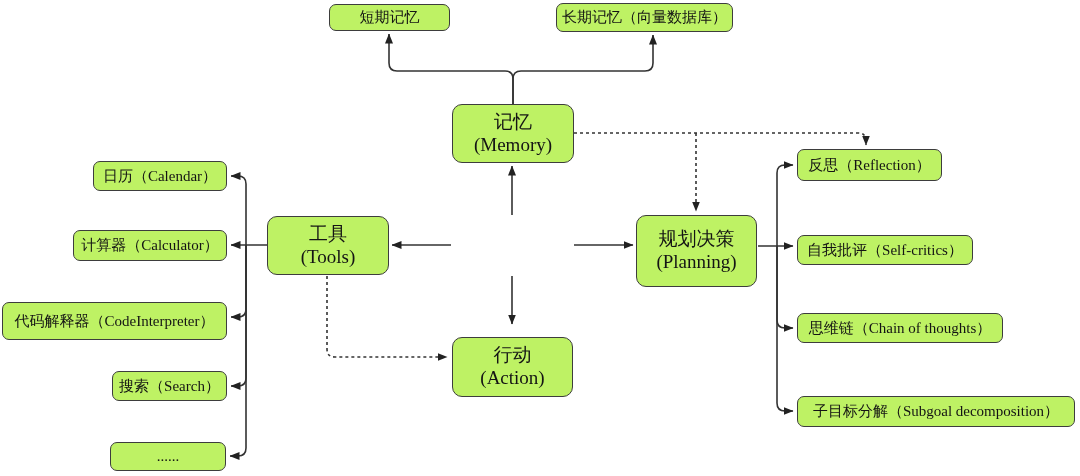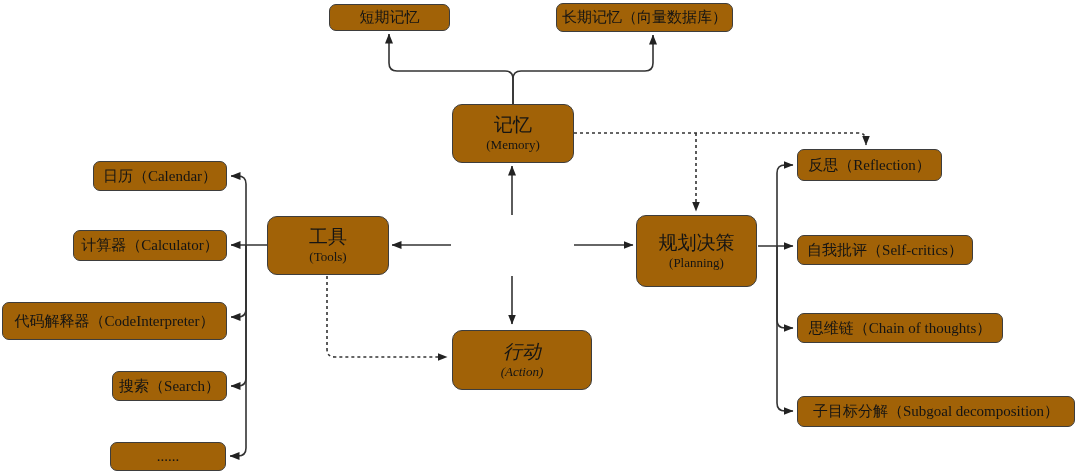--- a/index.html
+++ b/index.html
@@ -6,27 +6,27 @@
   #canvas{
     position:relative;
     width:1080px;height:476px;
     background:#ffffff;
     font-family:"Liberation Serif","DejaVu Serif",serif;
     overflow:hidden;
   }
   #wires{position:absolute;left:0;top:0;width:1080px;height:476px;}
   .node{
     position:absolute;box-sizing:border-box;
-    background:#a16207;border:1.5px solid #3d3d3d;border-radius:8px;
+    background:#bef264;border:1.5px solid #3d3d3d;border-radius:8px;
     display:flex;flex-direction:column;align-items:center;justify-content:center;
     color:#141414;text-align:right;white-space:nowrap;
     z-index:2;
   }
   .node.big{border-radius:10px;font-size:19px;line-height:1.2;}
-  .node.big .en{font-size:13px;}
+  .node.big .en{font-size:19px;}
   .node.small{font-size:15px;border-radius:7px;}
 </style>
 </head>
 <body>
 
 <div id="canvas">
 
   <svg id="wires" viewBox="0 0 1080 476" xmlns="http://www.w3.org/2000/svg">
     <defs>
       <marker id="arrow" viewBox="0 0 10 8" refX="9.5" refY="4" markerWidth="10" markerHeight="8" orient="auto-start-reverse" markerUnits="userSpaceOnUse">
@@ -74,21 +74,21 @@
     <span class="en">(Memory)</span>
   </div>
   <div class="node big" style="left:267px;top:216px;width:122px;height:59px;">
     <span class="zh">工具</span>
     <span class="en">(Tools)</span>
   </div>
   <div class="node big" style="left:636px;top:215px;width:121px;height:72px;">
     <span class="zh">规划决策</span>
     <span class="en">(Planning)</span>
   </div>
-  <div class="node big" style="left:452px;top:330px;width:140px;height:60px;font-style:italic;">
+  <div class="node big" style="left:452px;top:337px;width:121px;height:60px;">
     <span class="zh">行动</span>
     <span class="en">(Action)</span>
   </div>
 
   <div class="node small" style="left:93px;top:161px;width:134px;height:30px;">
     <span>日历（Calendar）</span>
   </div>
   <div class="node small" style="left:73px;top:230px;width:154px;height:31px;">
     <span>计算器（Calculator）</span>
   </div>

